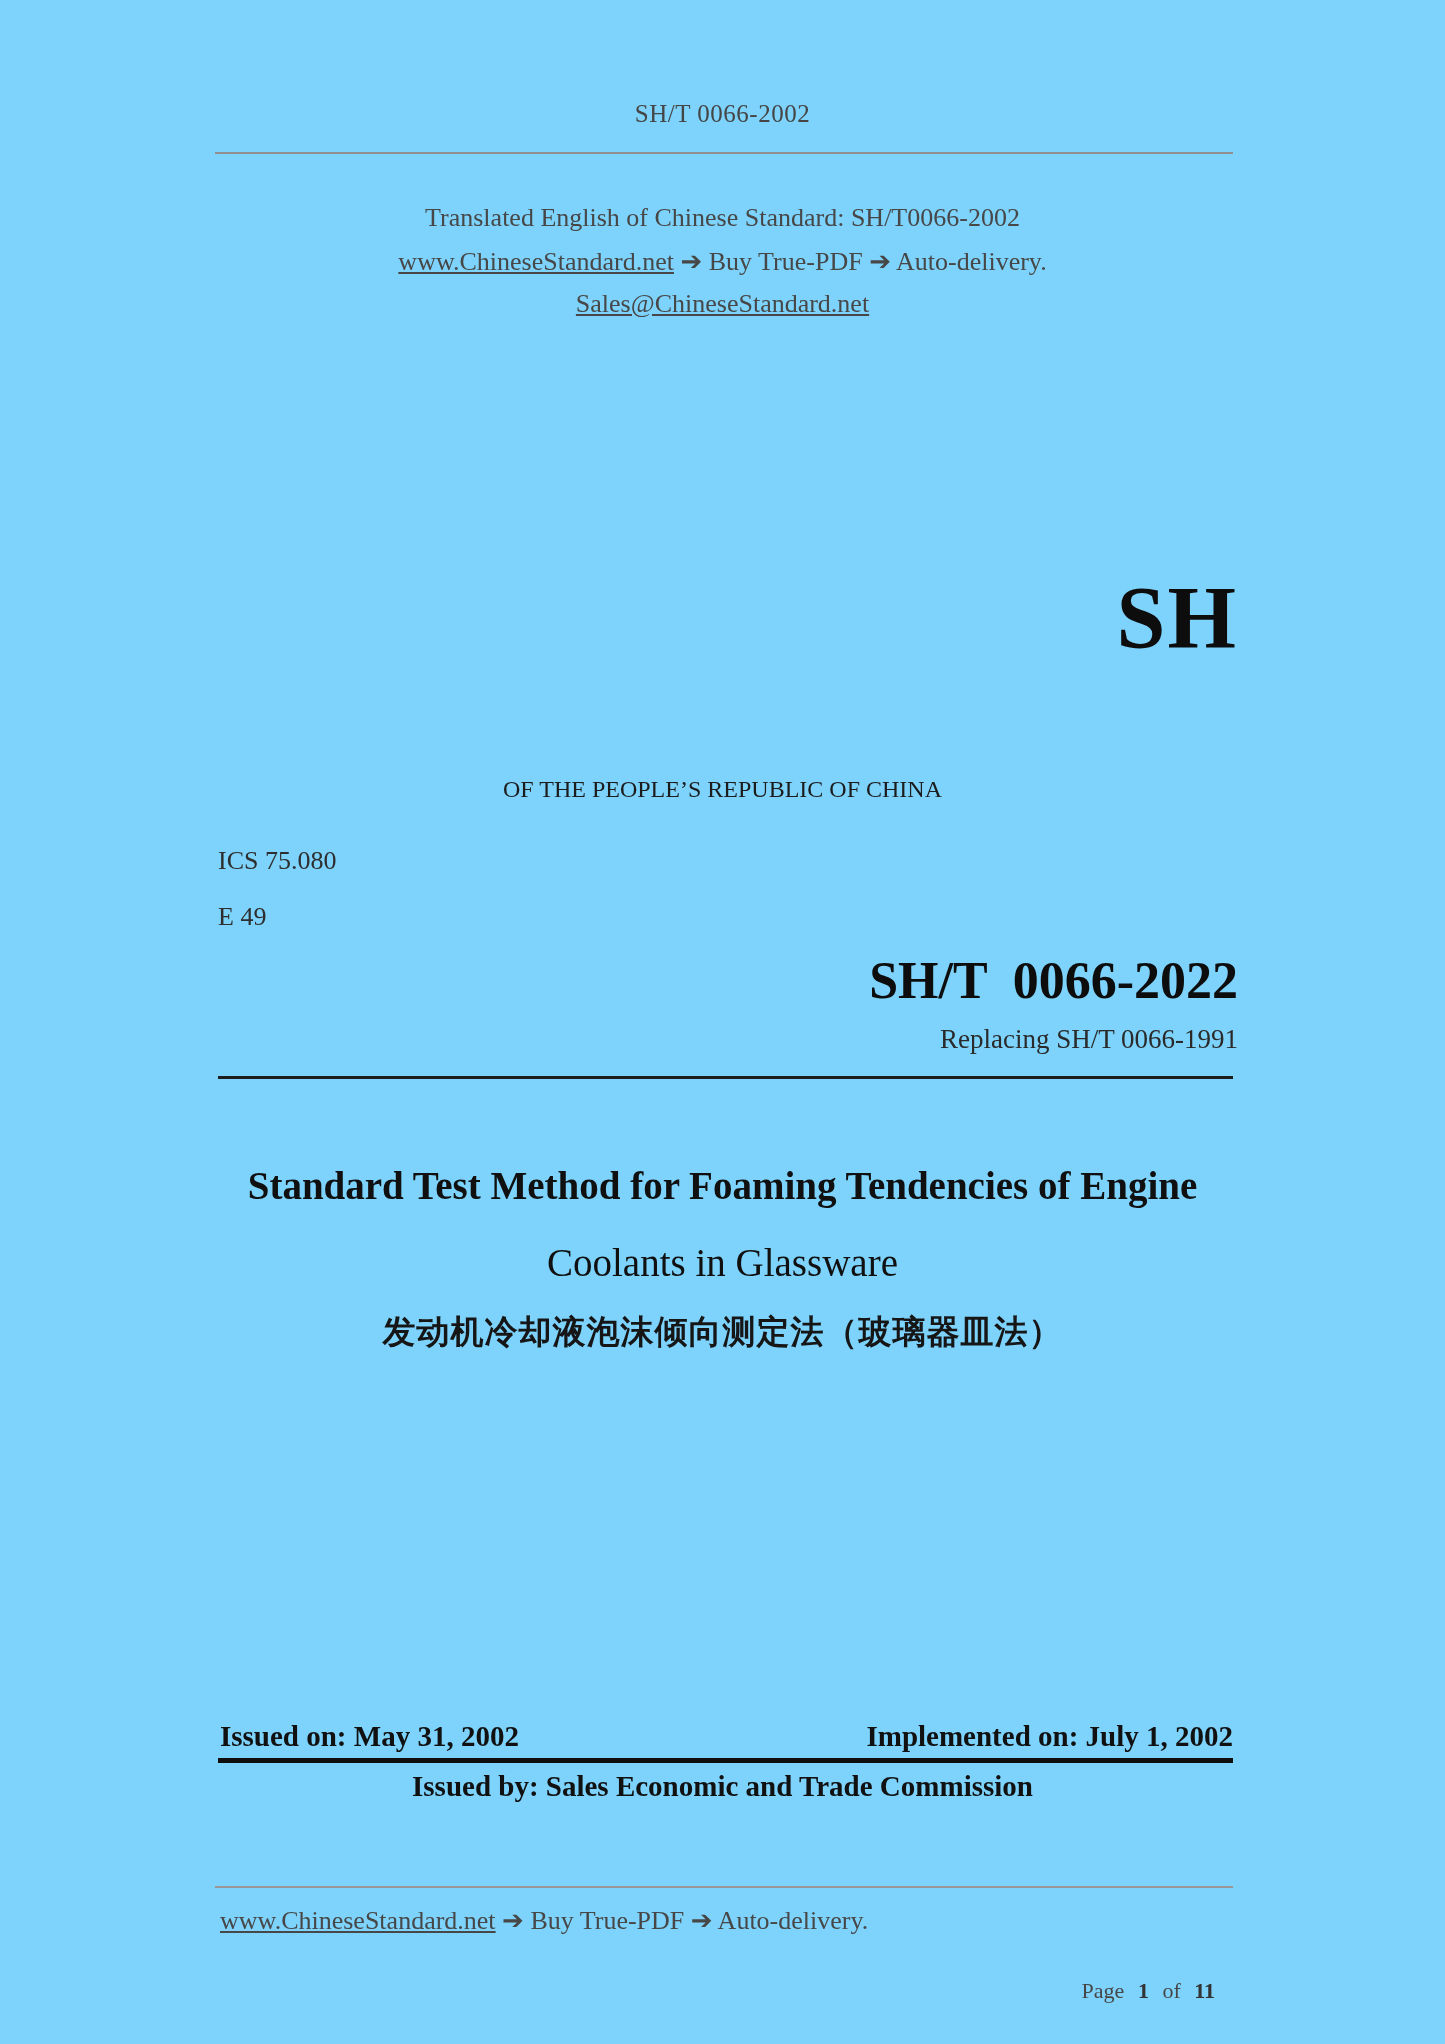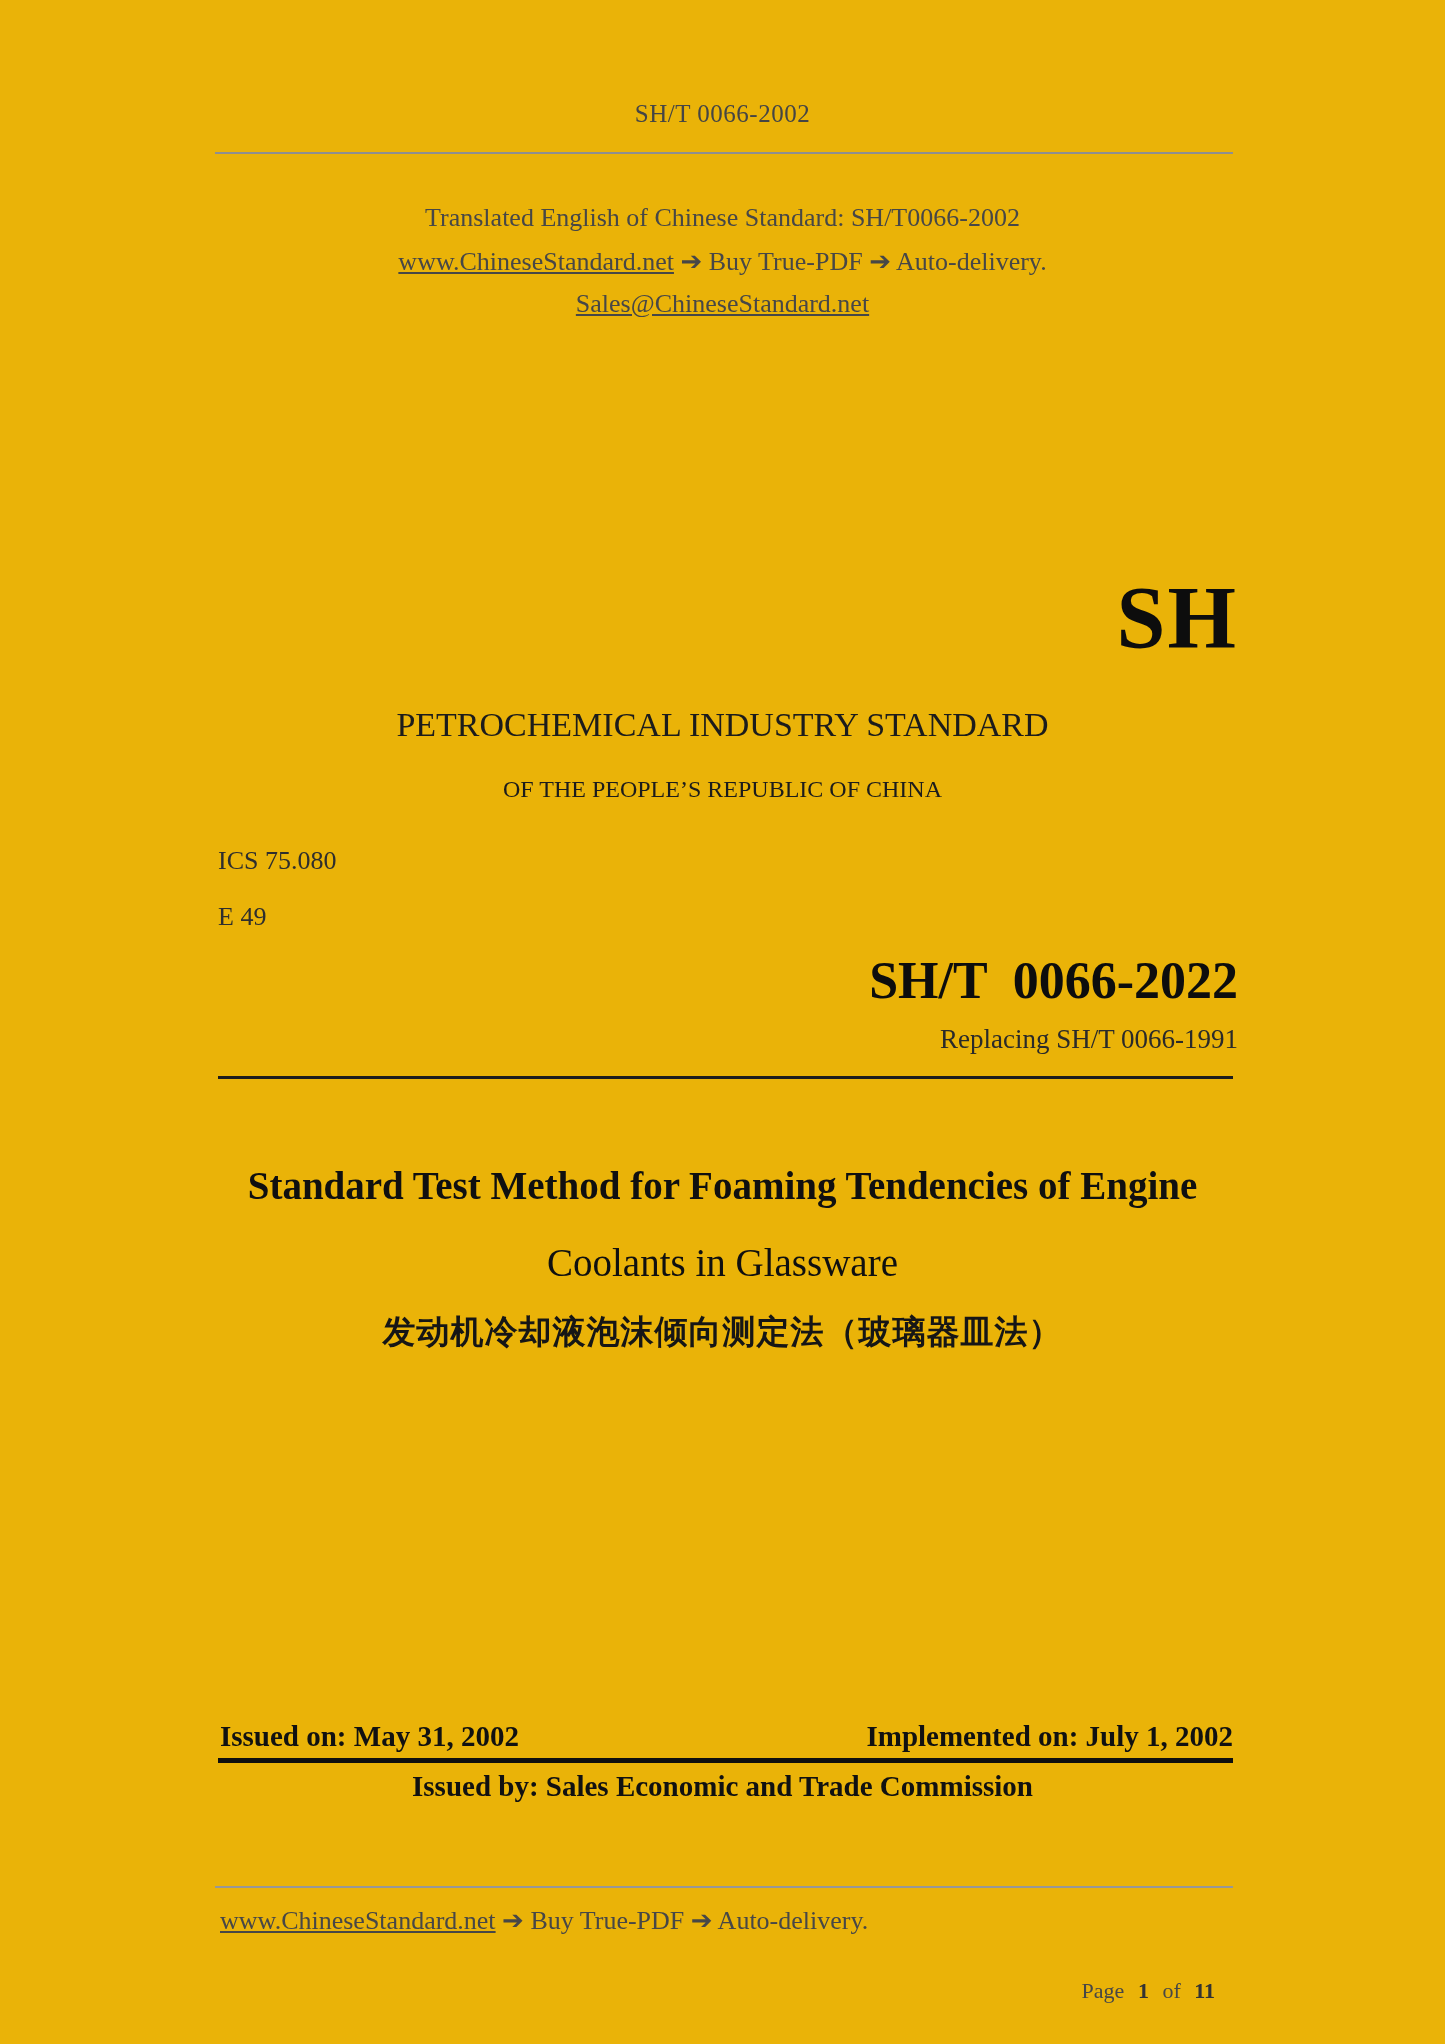--- a/index.html
+++ b/index.html
@@ -1,20 +1,20 @@
 <!DOCTYPE html>
 <html><head>
 <meta charset="utf-8">
 <style>
   html,body { margin:0; padding:0; background:#e8e8e8; }
   .page {
     position:relative;
     width:1445px; height:2044px;
     margin:0 auto;
-    background:#eab308;
+    background:#7dd3fc;
     font-family:"Liberation Serif","DejaVu Serif",serif;
     color:#3d3d3d;
     overflow:hidden;
   }
   .abs { position:absolute; }
   .centered { left:0; width:100%; text-align:center; }
 
   .header-code { top:100px; font-size:25px; letter-spacing:0.5px; color:#454545; }
   .rule-thin-top { top:152px; left:215px; width:1018px; height:2px; background:#8f8f8f; }
 
@@ -69,21 +69,20 @@
   <div class="abs centered promo-line">
     <span class="doc-link">www.ChineseStandard.net</span><span class="arrow-rest"> ➔ Buy True-PDF ➔ Auto-delivery.</span>
   </div>
 
   <div class="abs centered email-line">
     <span class="doc-link">Sales@ChineseStandard.net</span>
   </div>
 
   <div class="abs sh-logo">SH</div>
 
-  <div class="abs centered org-line1">PETROCHEMICAL INDUSTRY STANDARD</div>
 
   <div class="abs centered org-line2">OF THE PEOPLE’S REPUBLIC OF CHINA</div>
 
   <div class="abs ics-line">ICS 75.080</div>
 
   <div class="abs e-line">E 49</div>
 
   <div class="abs std-code">SH/T  0066-2022</div>
 
   <div class="abs replacing">Replacing SH/T 0066-1991</div>

